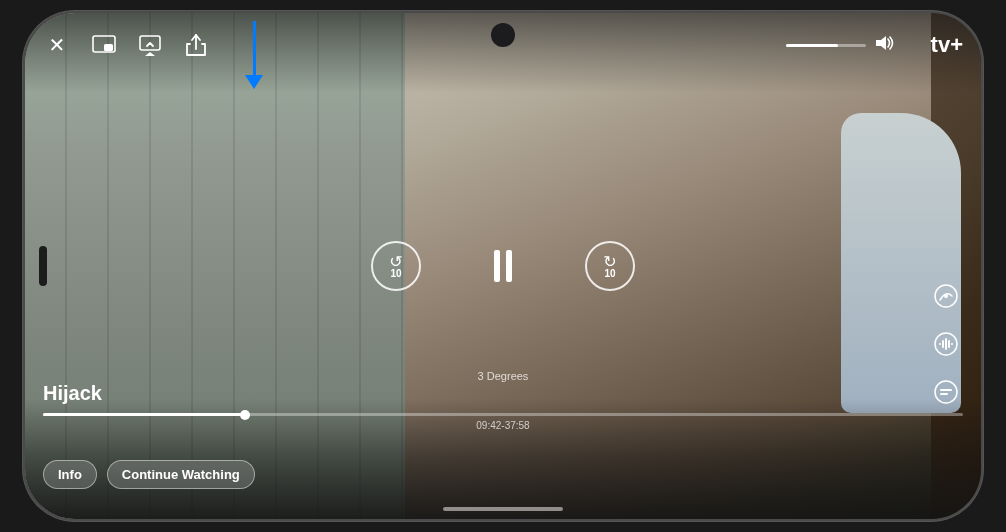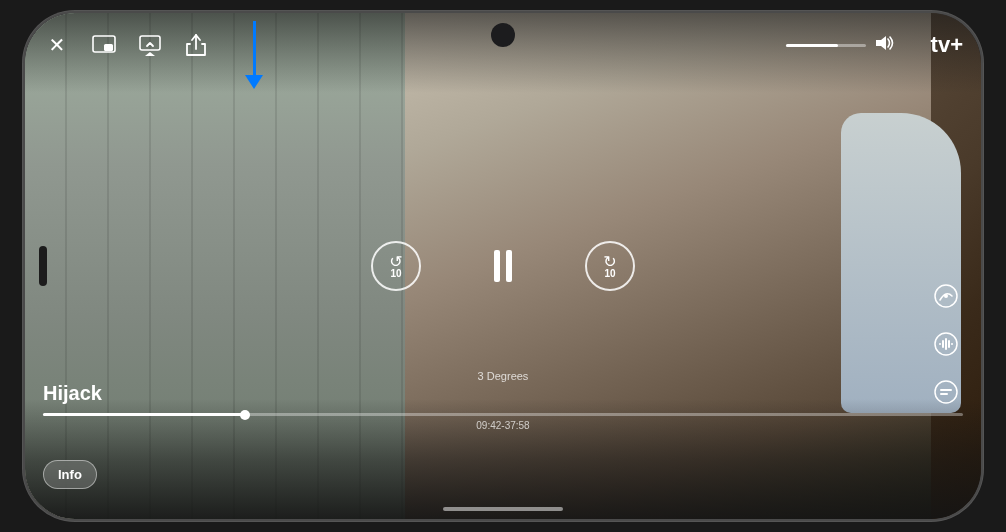--- a/index.html
+++ b/index.html
@@ -573,17 +573,18 @@
       <svg width="28" height="28" viewBox="0 0 28 28">
         <circle cx="14" cy="14" r="11" stroke-width="1.5"></circle>
         <rect x="8" y="11" width="12" height="2" rx="1" fill="white" stroke="none"></rect>
         <rect x="8" y="15" width="8" height="2" rx="1" fill="white" stroke="none"></rect>
       </svg>
     </div>
   </div>
 
   <div class="bottom-buttons">
     <button class="pill-btn">Info</button>
+    <button class="pill-btn">Continue Watching</button>
   </div>
 
   <div class="home-bar"></div>
 
 </div>
 
 </body></html>

